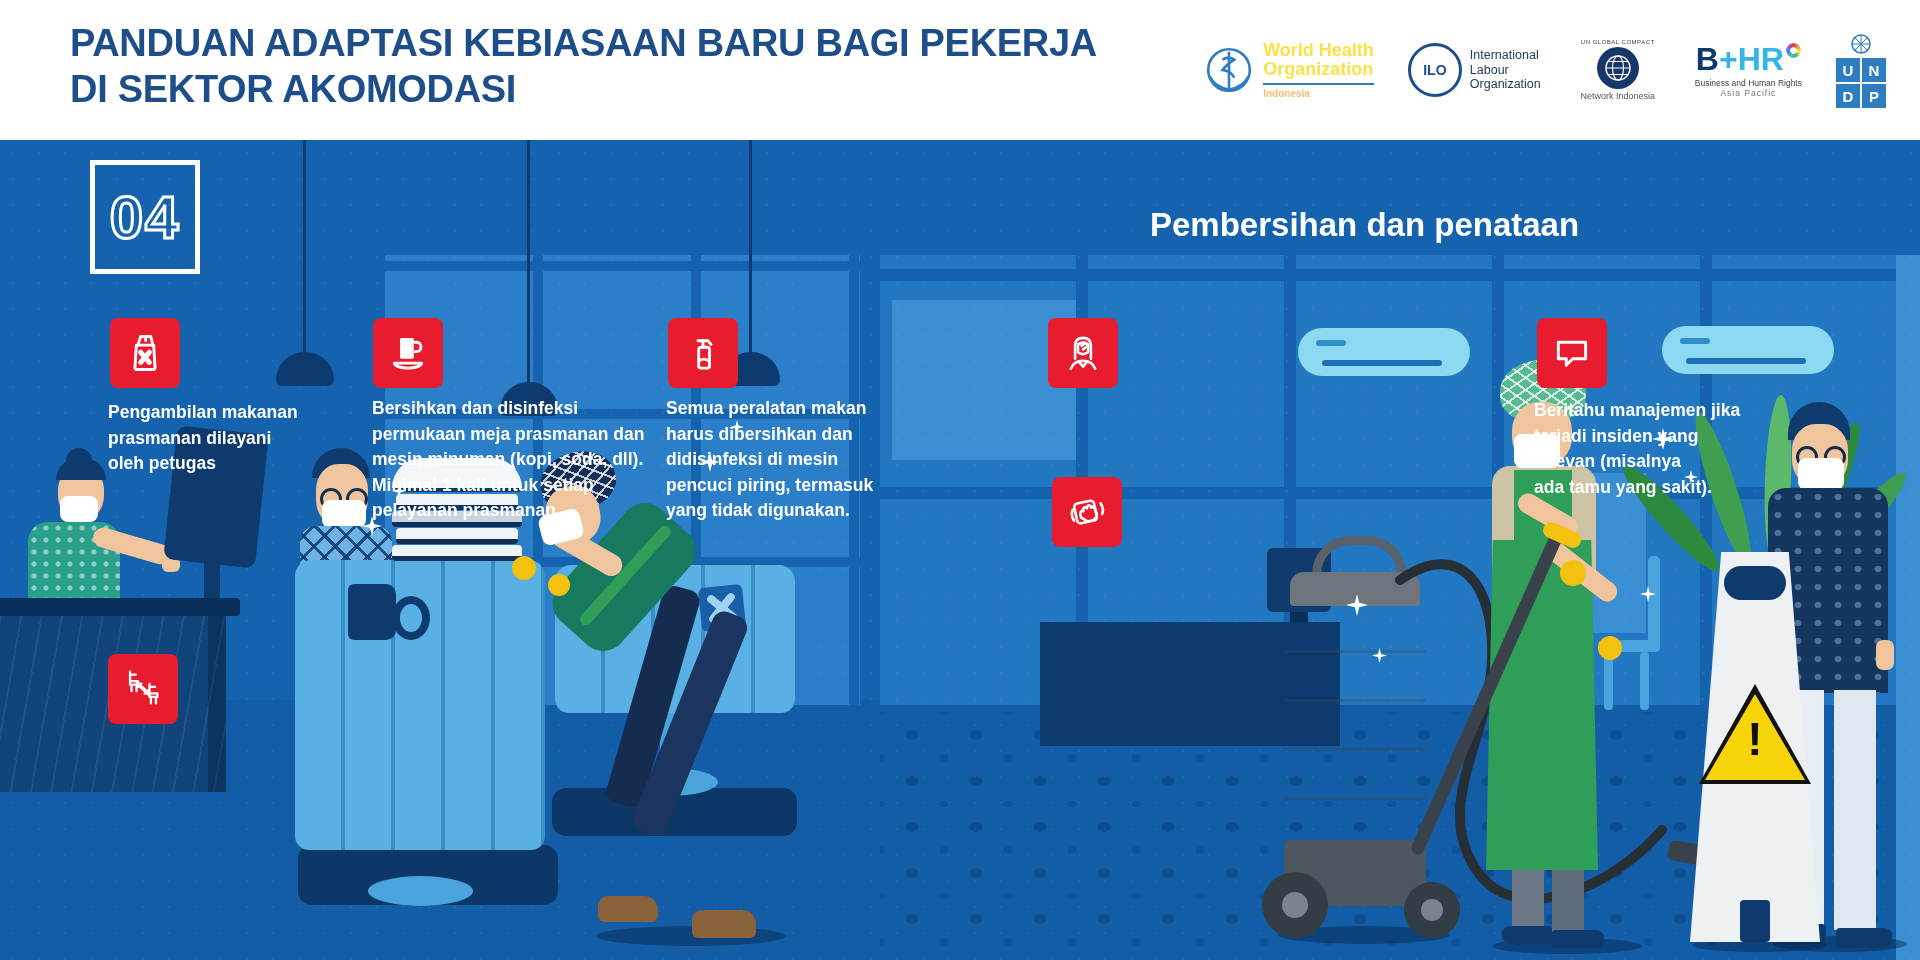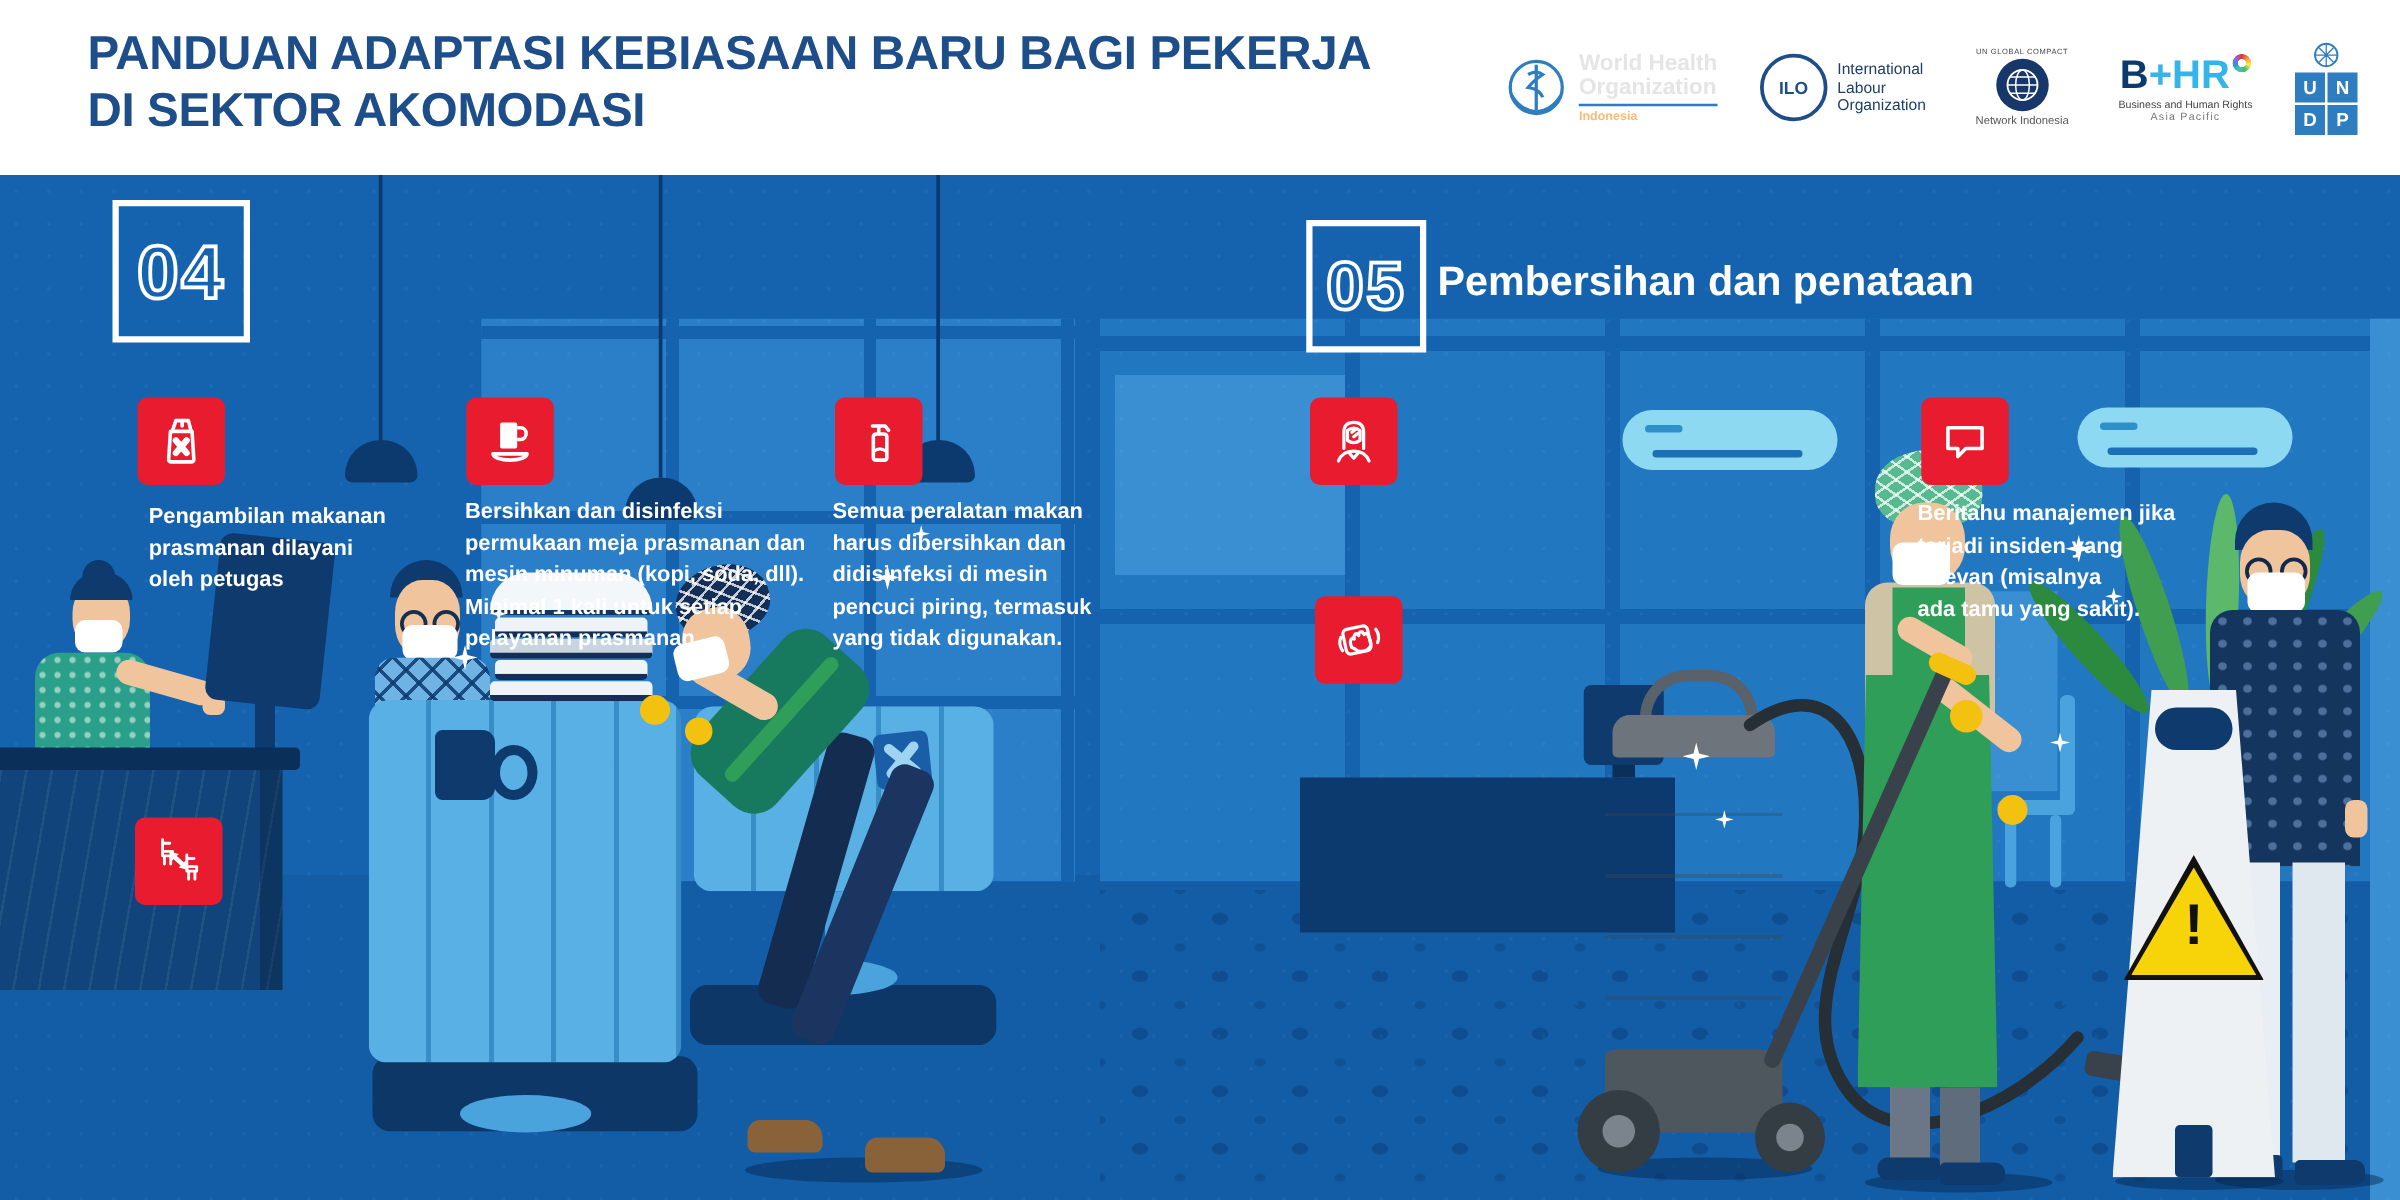--- a/index.html
+++ b/index.html
@@ -5,21 +5,21 @@
   html,body{margin:0;padding:0;background:#333}
   .poster{position:relative;width:1920px;height:960px;overflow:hidden;
           font-family:"Liberation Sans",sans-serif;background:#1563af}
   .abs{position:absolute}
   
   .header{position:absolute;left:0;top:0;width:1920px;height:140px;background:#fff;z-index:60}
   .header-title{position:absolute;left:70px;top:20px;font-size:38px;font-weight:bold;
                 color:#1d4e8a;line-height:1.22;white-space:pre-line;letter-spacing:-.3px}
   .logos{position:absolute;right:34px;top:0;height:140px;display:flex;align-items:center;gap:34px;z-index:61}
   .logo{display:flex;align-items:center;gap:8px}
-  .who-name{font-size:18px;font-weight:bold;color:#e5e5e5;line-height:1.08;white-space:pre-line}
+  .who-name{font-size:18px;font-weight:bold;color:#fde047;line-height:1.08;white-space:pre-line}
   .who-rule{height:2px;background:#2e7dc1;margin:4px 0 3px}
   .who-country{font-size:10px;color:#fdba74;font-weight:bold}
   .ilo-emblem{width:48px;height:48px;border:3px solid #1d4e8a;border-radius:50%;
               display:flex;align-items:center;justify-content:center;
               font-size:14px;font-weight:bold;color:#1d4e8a}
   .ilo-name{font-size:12.5px;color:#1d3f66;line-height:1.18;white-space:pre-line}
   .ungc{display:flex;flex-direction:column;align-items:center;width:86px}
   .ungc-arc{font-size:6px;color:#444;letter-spacing:.5px}
   .ungc-globe{width:42px;height:42px;border-radius:50%;background:#17376b;position:relative;margin:2px 0}
   .ungc-cap{font-size:9px;color:#555}
@@ -267,34 +267,31 @@
 
     <div class="sparkle" style="left:1346px;top:594px;width:22px;height:22px"></div>
     <div class="sparkle" style="left:1372px;top:648px;width:15px;height:15px"></div>
     <div class="sparkle" style="left:1652px;top:428px;width:22px;height:22px"></div>
     <div class="sparkle" style="left:1684px;top:470px;width:14px;height:14px"></div>
     <div class="sparkle" style="left:1640px;top:586px;width:16px;height:16px"></div>
 
     <div class="num-box" style="left:90px;top:160px;width:100px;height:104px">
       <span style="font-size:60px">04</span>
     </div>
-    <div class="num-box" style="left:1045px;top:176px;width:86px;height:96px">
-      <span style="font-size:54px">05</span>
-    </div>
     <div class="sec-title" style="left:1150px;top:206px">Pembersihan dan penataan</div>
 
     <div class="icon-box" style="left:110px;top:318px">
       <svg width="46" height="46" viewBox="0 0 64 64" fill="none" stroke="#fff" stroke-width="4" stroke-linecap="round" stroke-linejoin="round">
         <path d="M22 21 L26 9 H40 L43 21"></path>
           <path d="M33 9 v6"></path>
         <path d="M20 21 H44 L46 52 Q46 55 43 55 H21 Q18 55 18 52 Z"></path>
         <path d="M26 31 L38 45 M38 31 L26 45" stroke-width="7"></path>
       </svg>
     </div>
-    <div class="callout" style="left:119px;top:400px;width:230px">Pengambilan makanan
+    <div class="callout" style="left:108px;top:400px;width:230px">Pengambilan makanan
 prasmanan dilayani
 oleh petugas</div>
 
     <div class="icon-box" style="left:373px;top:318px">
       <svg width="46" height="46" viewBox="0 0 64 64">
         <rect x="21" y="11" width="19" height="29" rx="2" fill="#fff"></rect>
         <path d="M40 17 h4 a6 6.5 0 0 1 0 13 h-4" fill="none" stroke="#fff" stroke-width="4"></path>
         <path d="M13 46 a19 7 0 0 0 38 0 Z" fill="none" stroke="#fff" stroke-width="4" stroke-linejoin="round"></path>
       </svg>
     </div>

